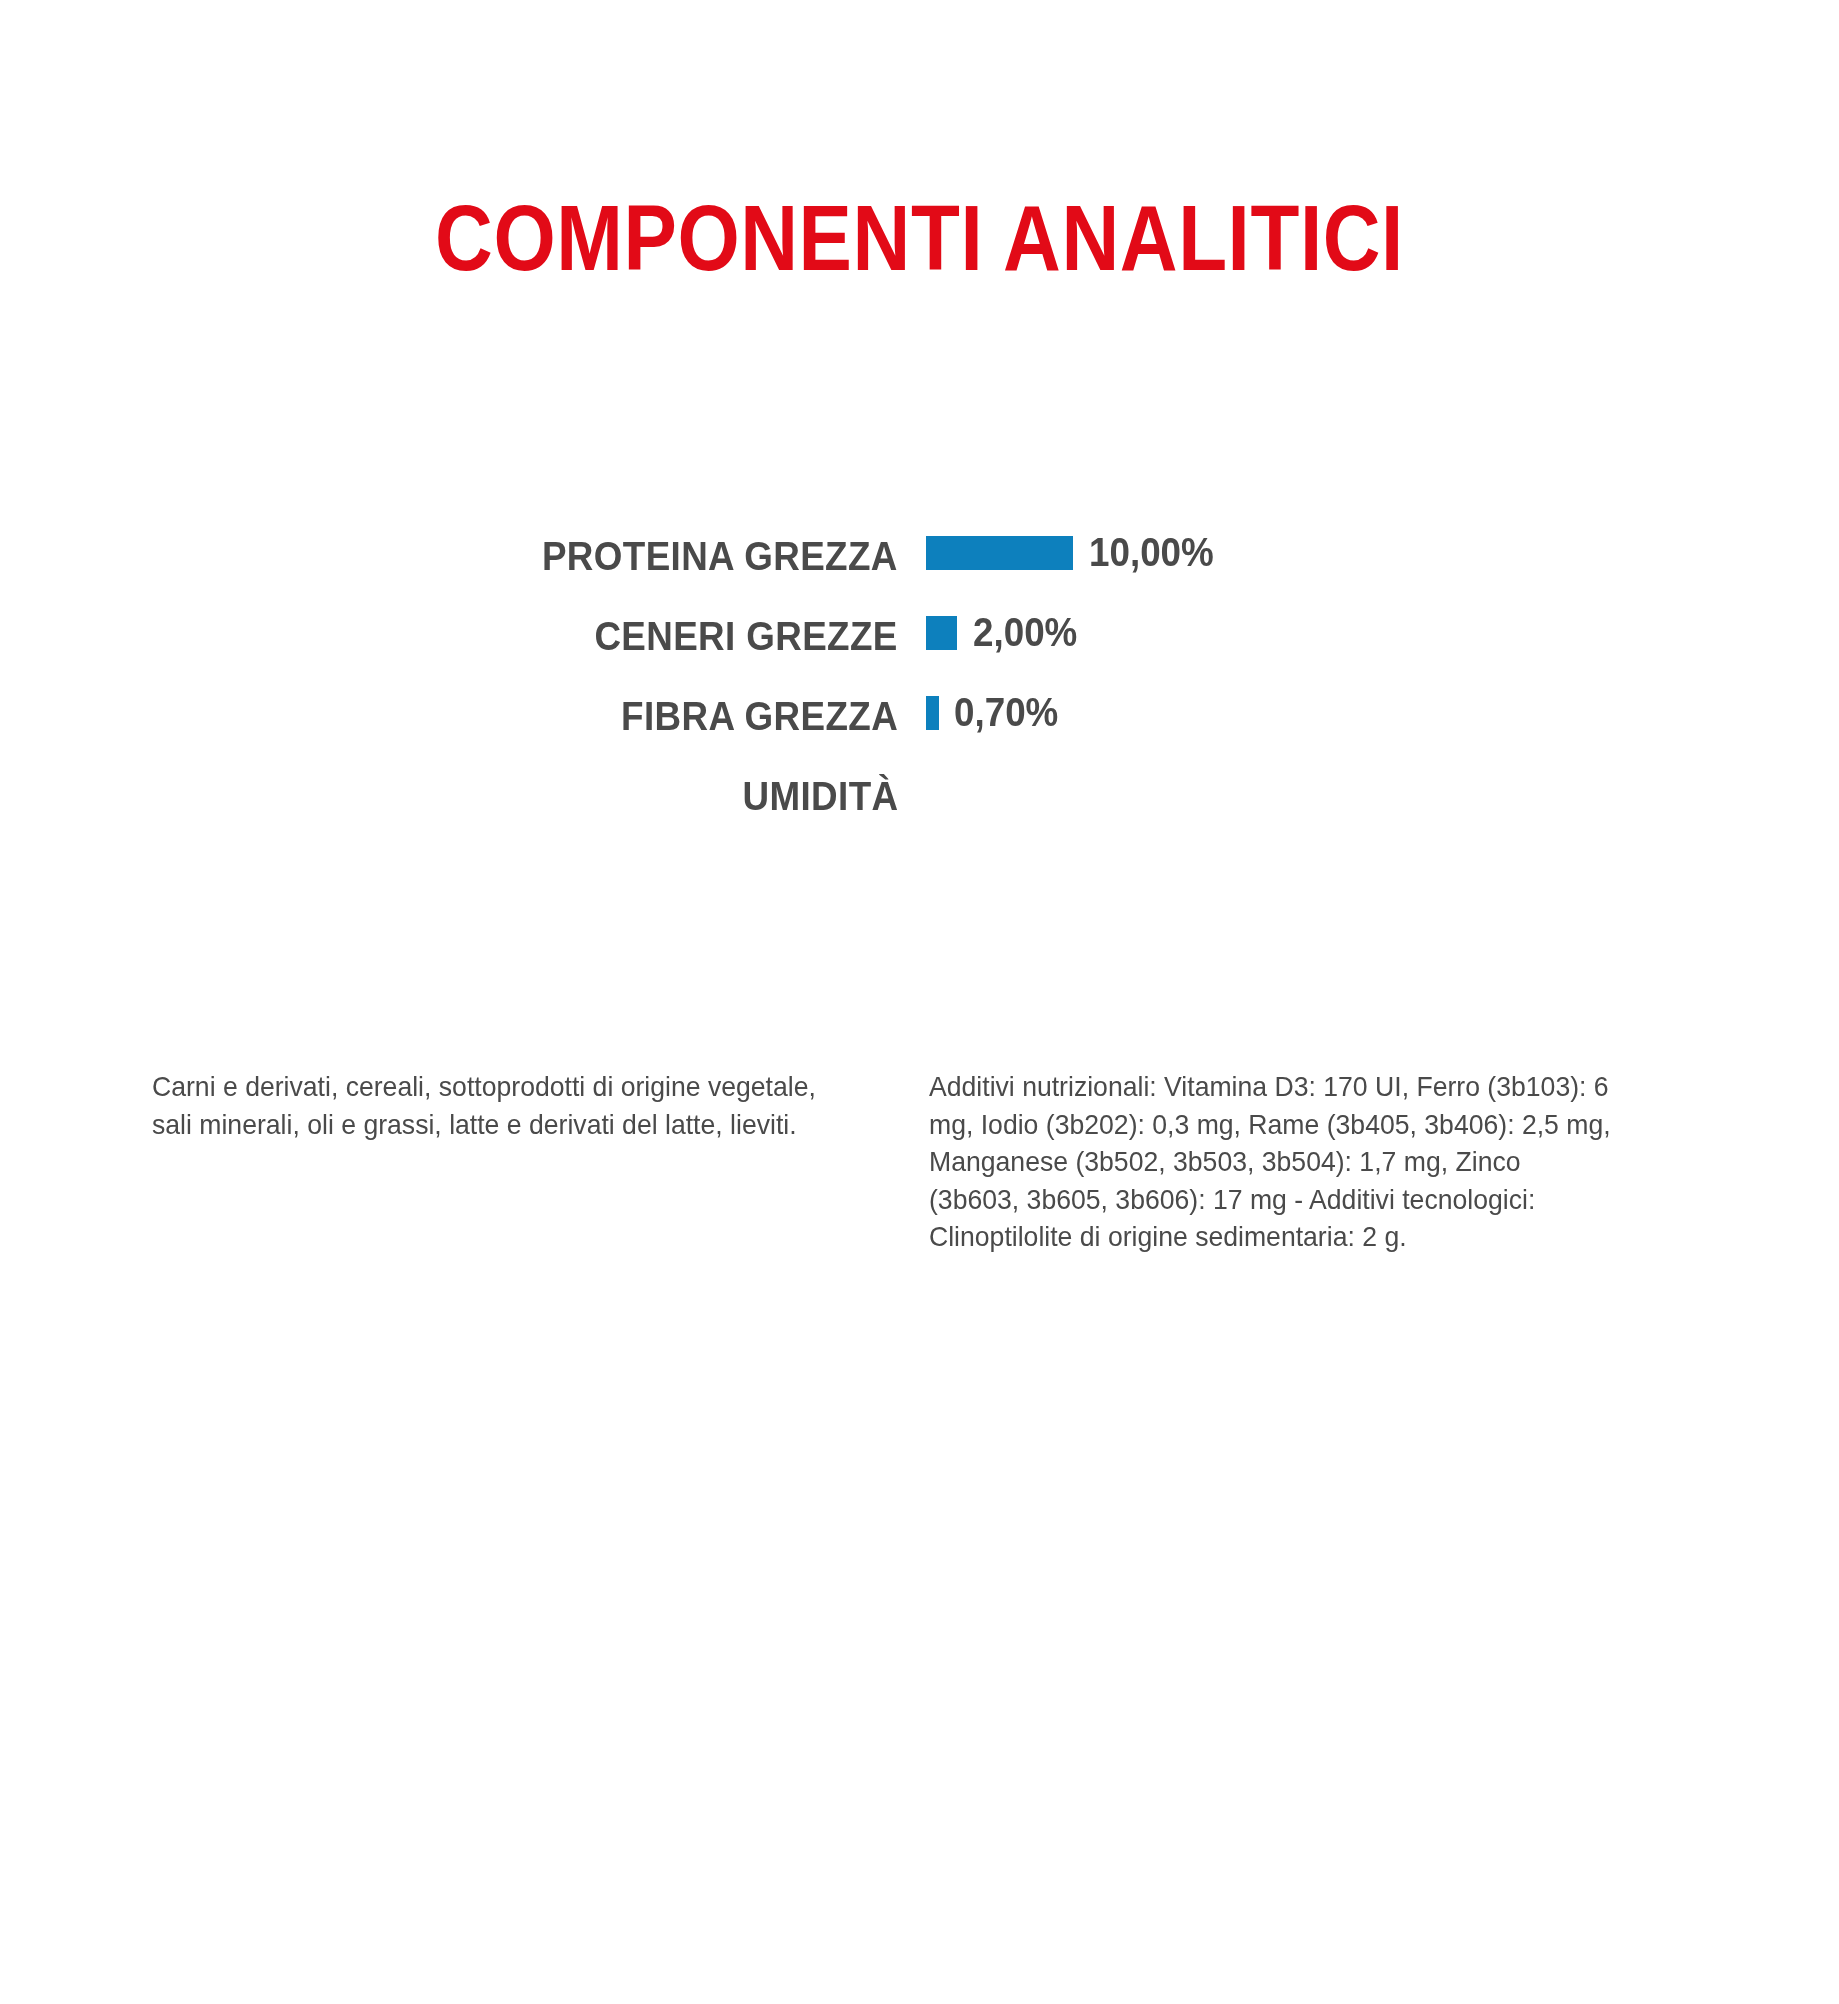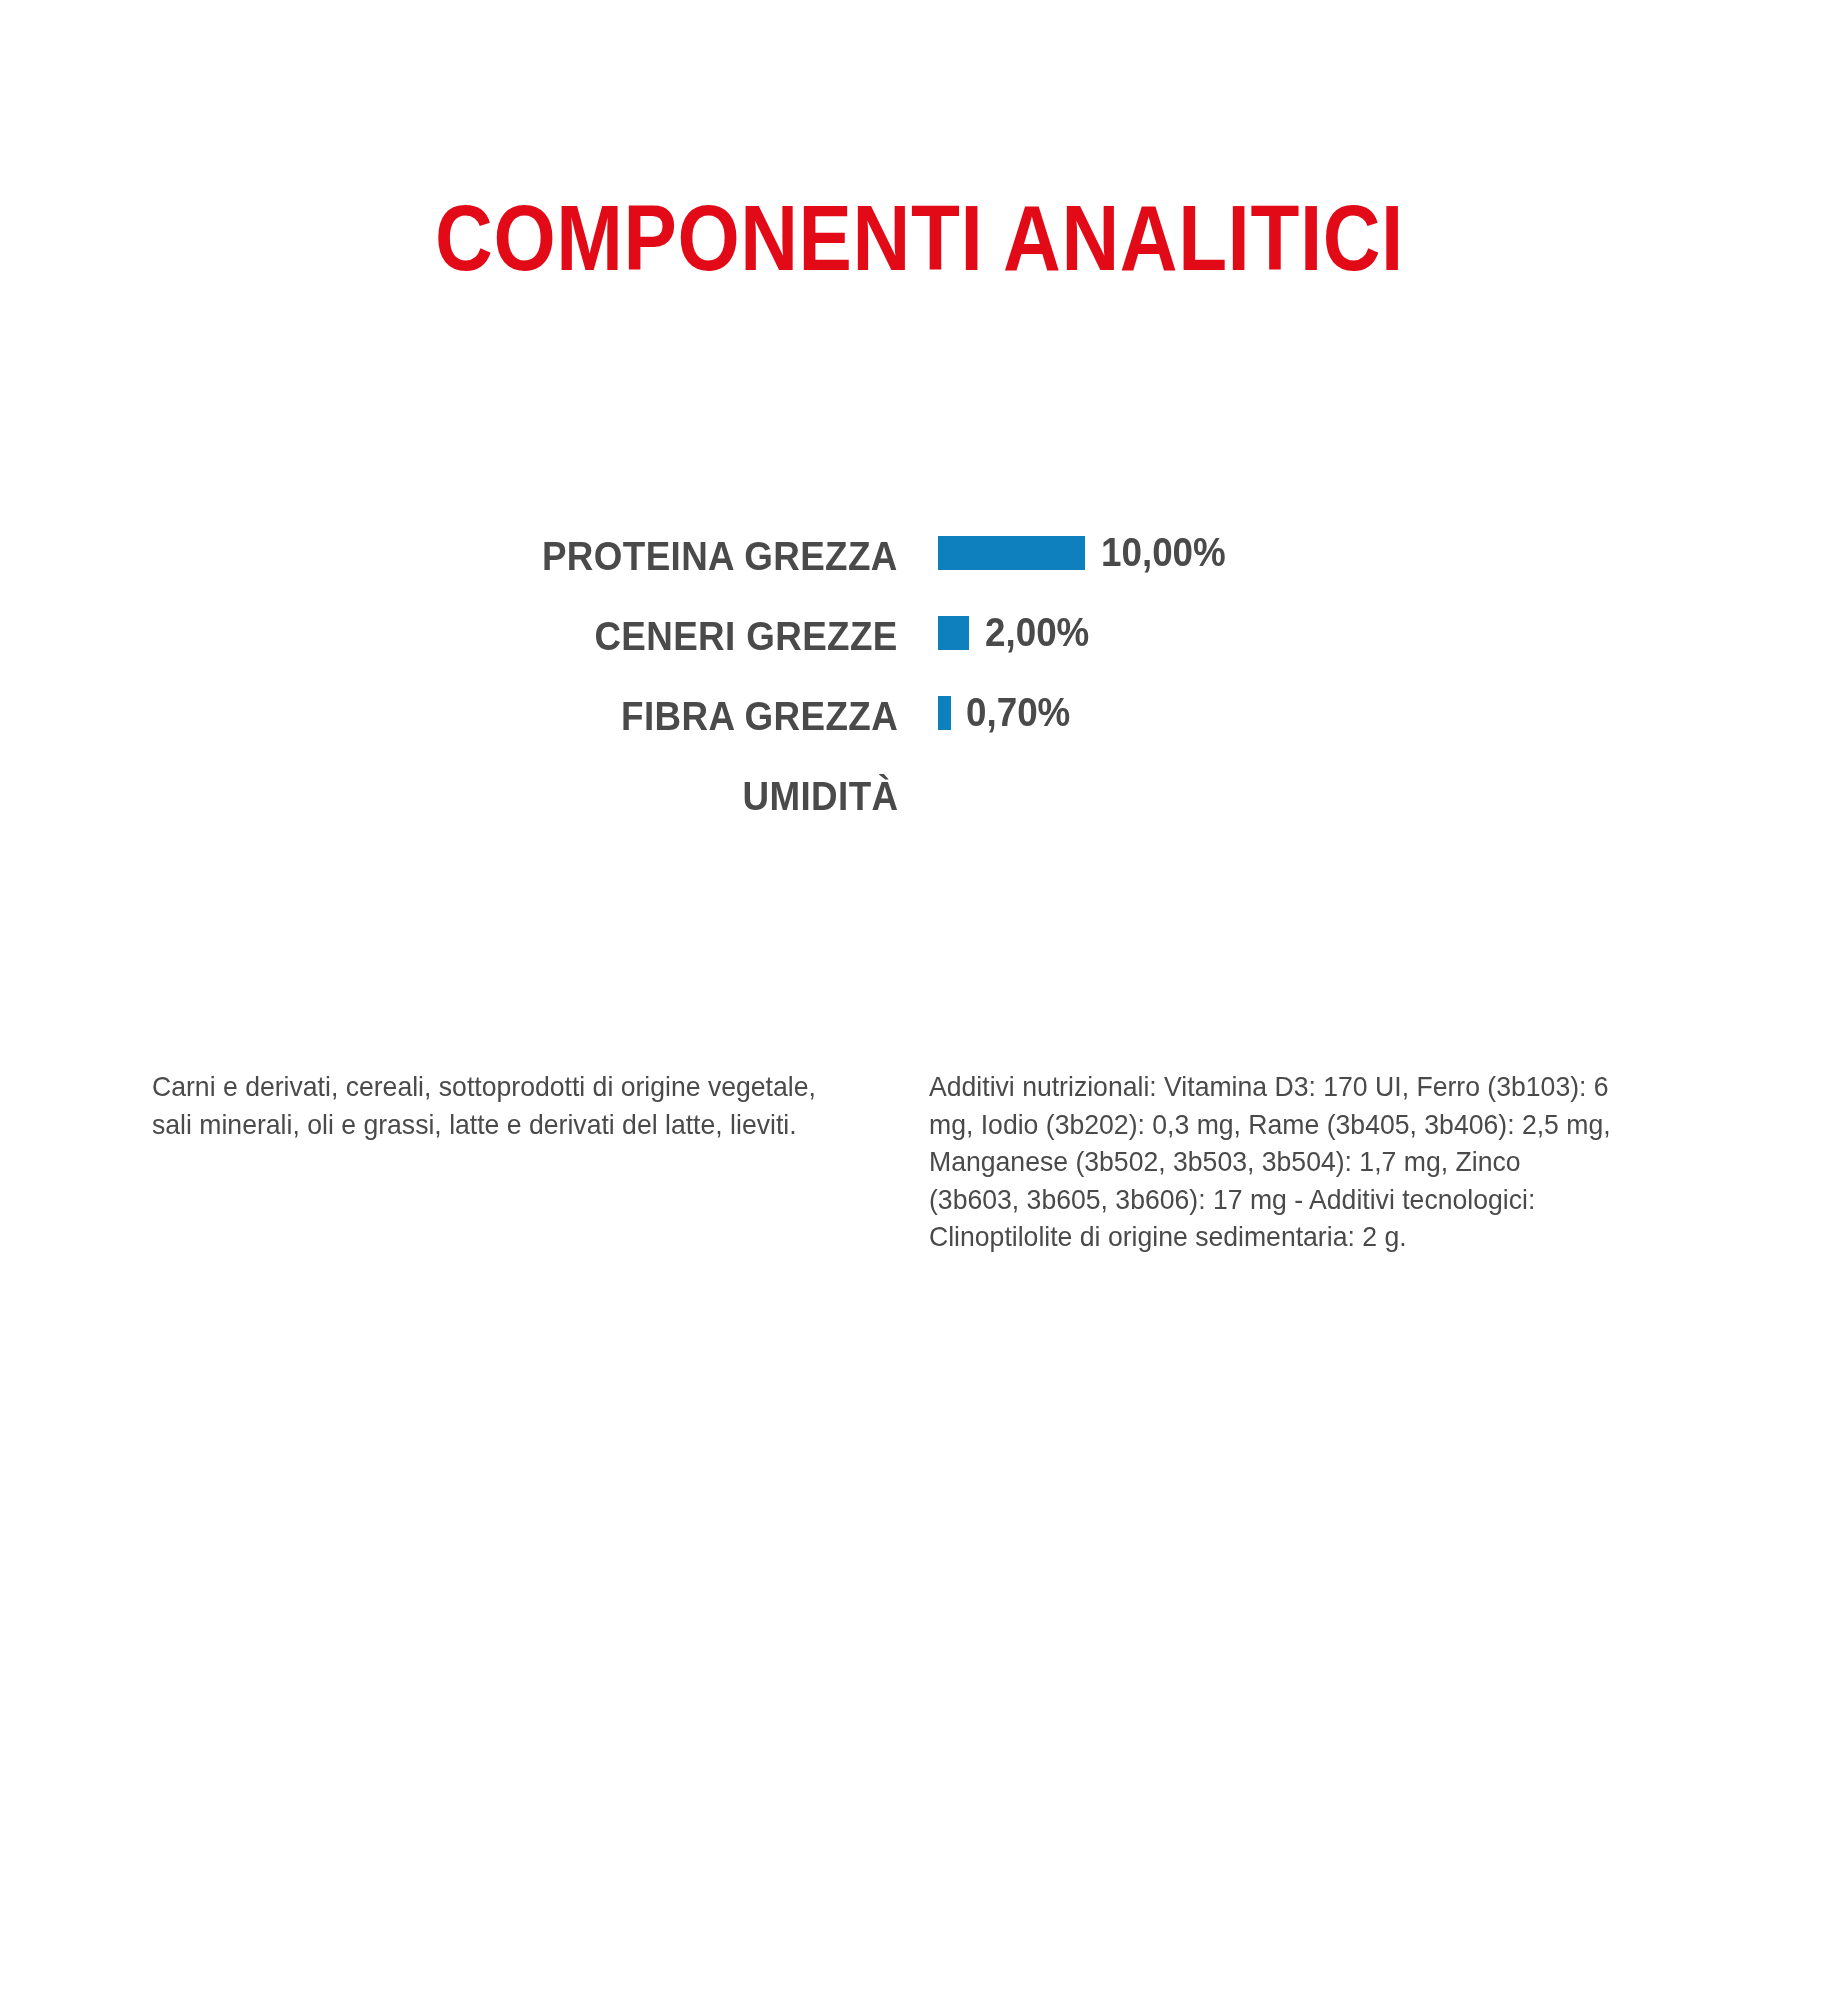--- a/index.html
+++ b/index.html
@@ -41,21 +41,20 @@
   
   .bars {
     position: absolute;
     left: 0;
     top: 520px;
     width: 1839px;
   }
   .bar-row {
     position: relative;
     height: 80px;
-    margin-left: 12px;
   }
   .bar-label {
     position: absolute;
     right: 941px;       
     top: 14px;
     color: #4a4a4a;
     font-family: "Liberation Sans Narrow", "Liberation Sans", sans-serif;
     font-weight: bold;
     font-size: 40px;
     letter-spacing: 0.4px;

